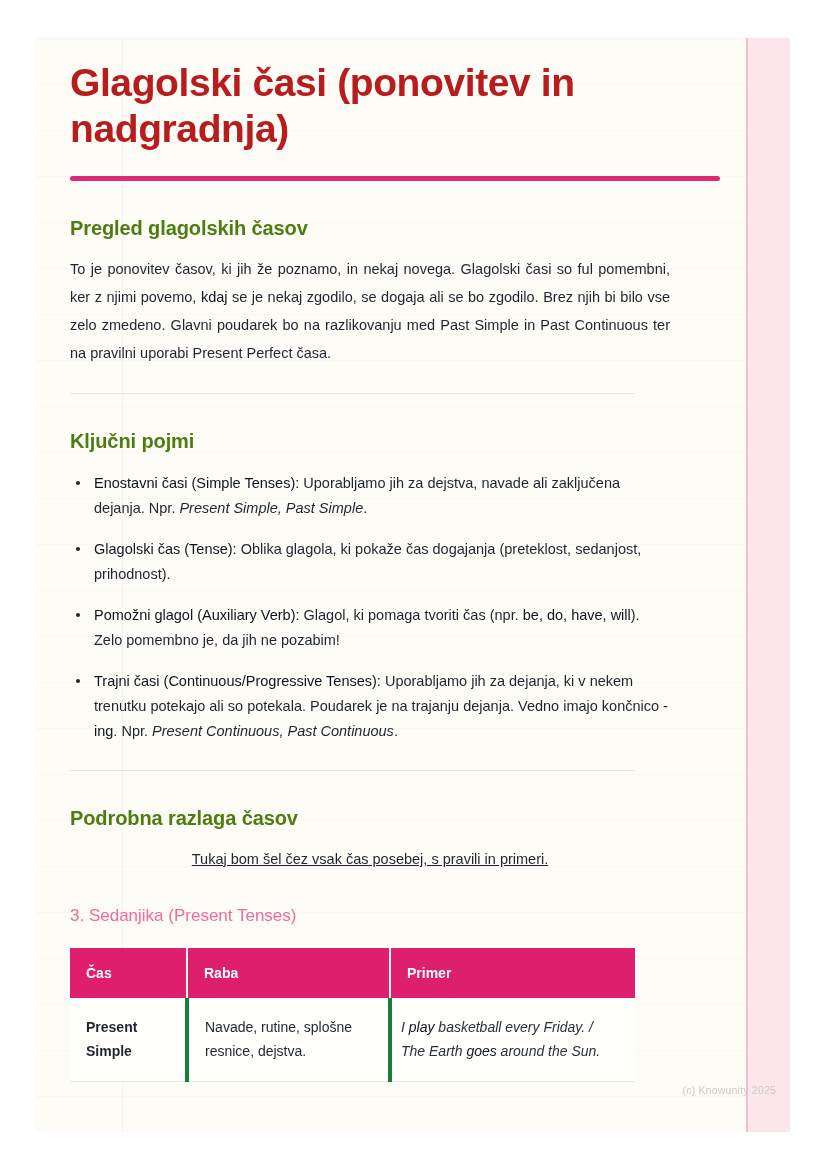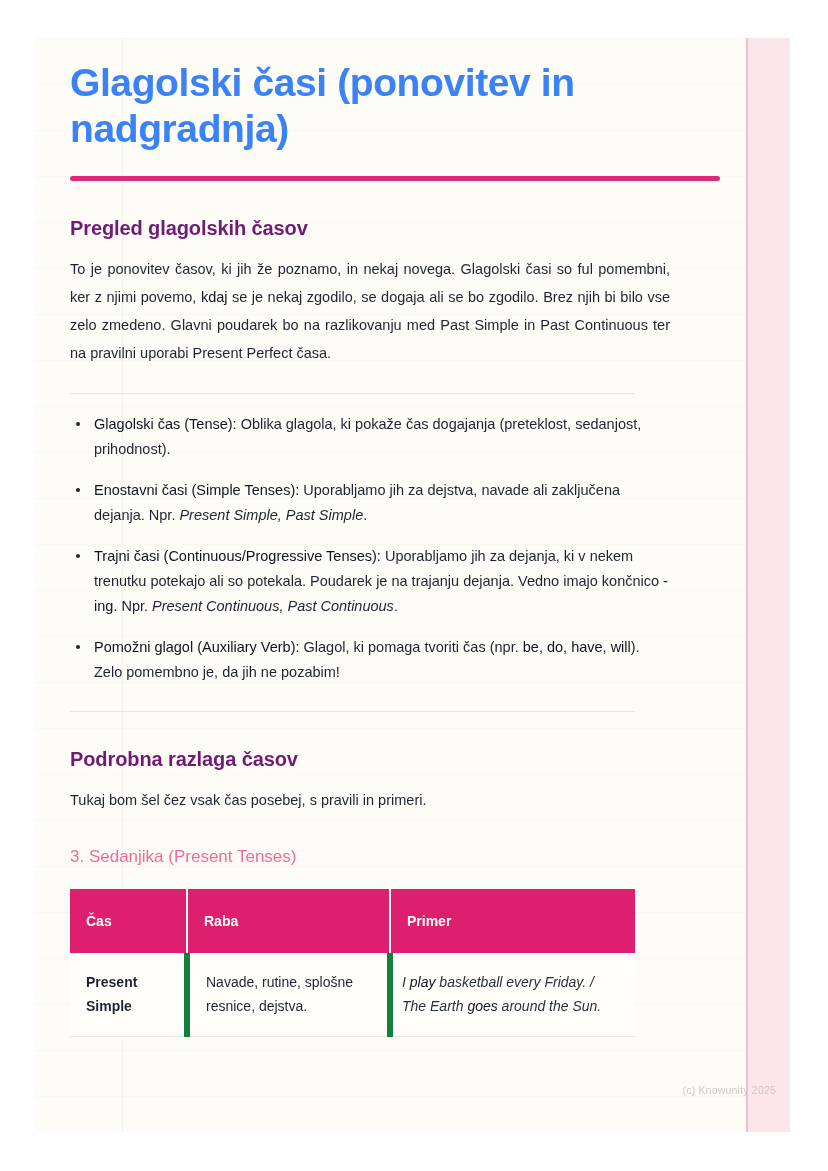--- a/index.html
+++ b/index.html
@@ -66,55 +66,55 @@
     width: 600px;
     padding-top: 22px;
   }
 
   h1.doc-title {
     margin: 0;
     font-size: 39px;
     line-height: 1.18;
     font-weight: bold;
     letter-spacing: -0.4px;
-    color: #3b82f6;
+    color: #b91c1c;
   }
 
   .title-rule {
     margin-top: 24px;
     width: 650px;
     height: 5px;
     border-radius: 3px;
     background: #dd2a78;
   }
 
   h2.section-title {
     margin: 36px 0 0 0;
     font-size: 20px;
     font-weight: bold;
     color: #f05a90;
     letter-spacing: -0.1px;
   }
-  h2.section-title.strong { color: #701a75; }
+  h2.section-title.strong { color: #4d7c0f; }
 
   h3.sub-title {
     margin: 32px 0 0 0;
     font-size: 17px;
     font-weight: normal;
     color: #f26a9c;
   }
 
   p.body {
     margin: 16px 0 0 0;
     font-size: 14.5px;
     line-height: 1.92;
     color: #1f2430;
     text-align: justify;
   }
-  p.body.left { text-align: left; }
+  p.body.left { text-align: center; text-decoration: underline; }
 
   .divider {
     margin-top: 26px;
     width: 565px;
     height: 1px;
     background: #e8e6e0;
   }
 
   ul.terms {
     margin: 18px 0 0 0;
@@ -149,31 +149,31 @@
     width: 565px;
     border-collapse: collapse;
     table-layout: fixed;
   }
   table.tense-table th {
     background: #de1f6e;
     color: #ffffff;
     font-size: 14px;
     font-weight: bold;
     text-align: left;
-    padding: 24px 16px;
+    padding: 17px 16px;
     border-right: 2px solid #fdfcf7;
   }
   table.tense-table th:last-child { border-right: none; }
   table.tense-table td {
     padding: 17px 16px;
     font-size: 14px;
     line-height: 1.75;
     color: #1f2430;
     vertical-align: top;
-    border-right: 6px solid #15803d;
+    border-right: 4px solid #15803d;
     border-bottom: 1px solid #ece9e3;
     background: #fffefb;
   }
   table.tense-table td:last-child { border-right: none; }
   table.tense-table td.name { font-weight: bold; }
   table.tense-table td.example { font-style: italic; color: #2b313c; padding-left: 9px; }
   table.tense-table td.example b { font-style: italic; }
 
   .col-1 { width: 117px; }
   .col-2 { width: 203px; }
@@ -201,26 +201,27 @@
   <div class="content">
 
     <h1 class="doc-title">Glagolski časi (ponovitev in nadgradnja)</h1>
     <div class="title-rule"></div>
 
     <h2 class="section-title strong">Pregled glagolskih časov</h2>
     <p class="body"><span>To je ponovitev časov, ki jih že poznamo, in nekaj novega. Glagolski časi so ful pomembni, ker z njimi povemo, </span><b>kdaj</b><span> se je nekaj zgodilo, se dogaja ali se bo zgodilo. Brez njih bi bilo vse zelo zmedeno. Glavni poudarek bo na razlikovanju med Past Simple in Past Continuous ter na pravilni uporabi Present Perfect časa.</span></p>
 
     <div class="divider"></div>
 
+    <h2 class="section-title strong">Ključni pojmi</h2>
 
     <ul class="terms">
+      <li><b>Enostavni časi (Simple Tenses):</b><span> Uporabljamo jih za dejstva, navade ali zaključena dejanja. Npr. </span><i>Present Simple, Past Simple</i><span>.</span></li>
       <li><b>Glagolski čas (Tense):</b><span> Oblika glagola, ki pokaže čas dogajanja (preteklost, sedanjost, prihodnost).</span></li>
-      <li><b>Enostavni časi (Simple Tenses):</b><span> Uporabljamo jih za dejstva, navade ali zaključena dejanja. Npr. </span><i>Present Simple, Past Simple</i><span>.</span></li>
+      <li><b>Pomožni glagol (Auxiliary Verb):</b><span> Glagol, ki pomaga tvoriti čas (npr. </span><b>be, do, have, will</b><span>). Zelo pomembno je, da jih ne pozabim!</span></li>
       <li><b>Trajni časi (Continuous/Progressive Tenses):</b><span> Uporabljamo jih za dejanja, ki v nekem trenutku potekajo ali so potekala. Poudarek je na trajanju dejanja. Vedno imajo končnico </span><b>-ing</b><span>. Npr. </span><i>Present Continuous, Past Continuous</i><span>.</span></li>
-      <li><b>Pomožni glagol (Auxiliary Verb):</b><span> Glagol, ki pomaga tvoriti čas (npr. </span><b>be, do, have, will</b><span>). Zelo pomembno je, da jih ne pozabim!</span></li>
     </ul>
 
     <div class="divider"></div>
 
     <h2 class="section-title strong">Podrobna razlaga časov</h2>
     <p class="body left">Tukaj bom šel čez vsak čas posebej, s pravili in primeri.</p>
     <h3 class="sub-title">3. Sedanjika (Present Tenses)</h3>
 
     <table class="tense-table">
       <colgroup>

